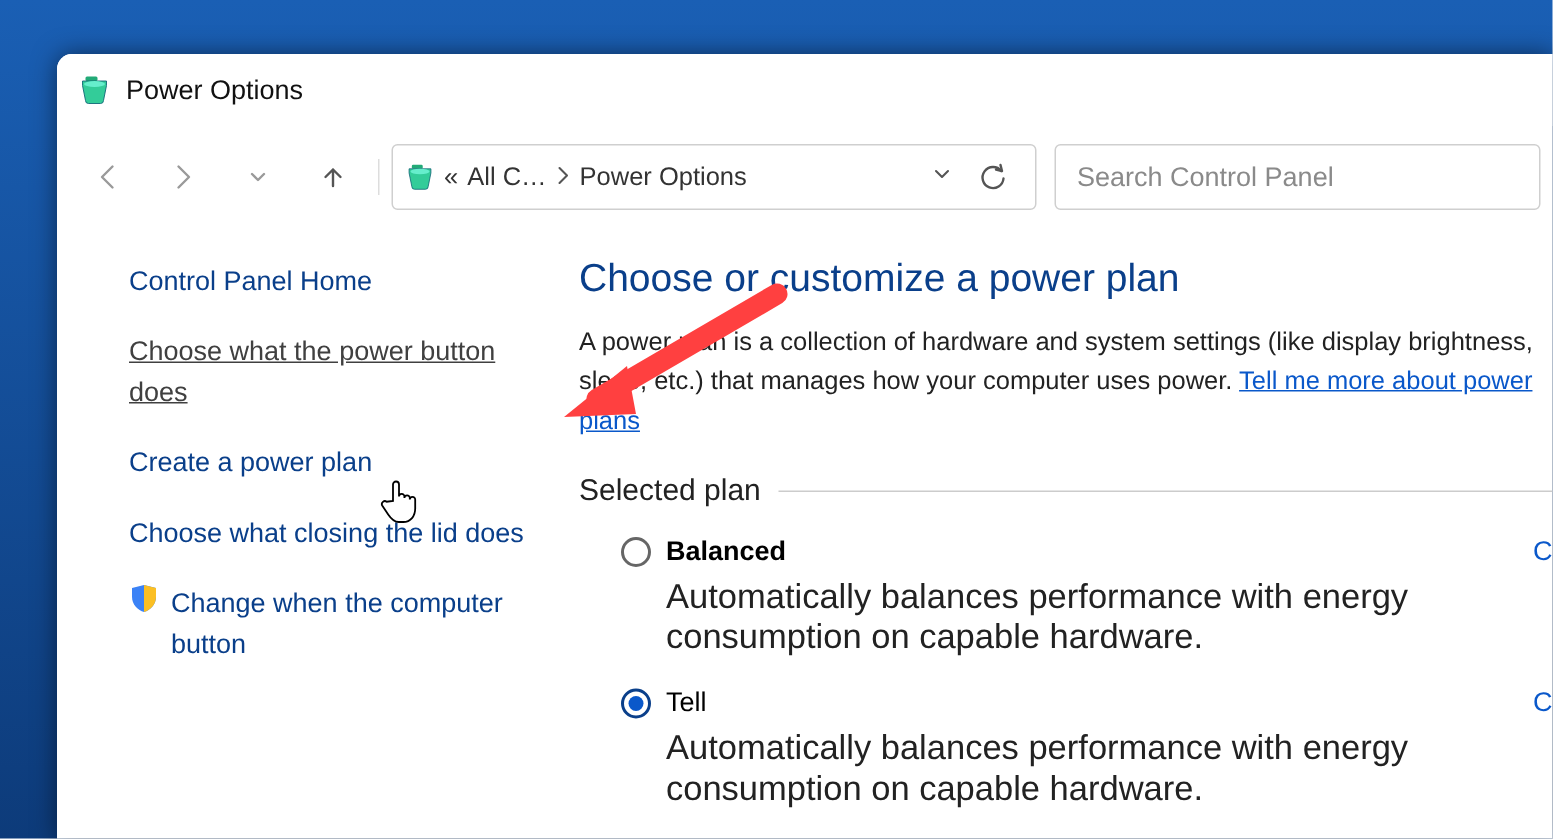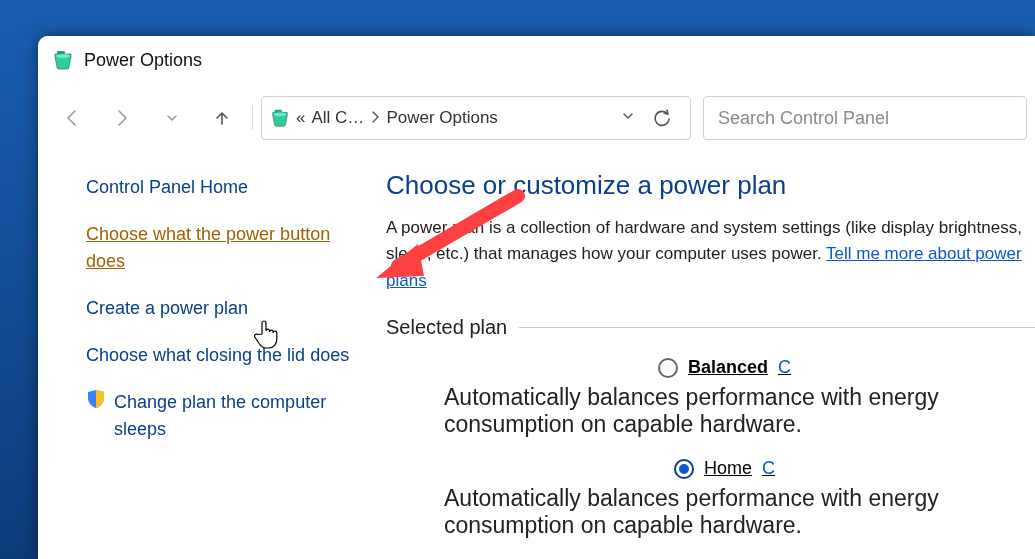--- a/index.html
+++ b/index.html
@@ -69,35 +69,35 @@
     padding: 22px 18px 0 48px;
   }
   .sidebar a, .sidebar .slink {
     display:block;
     color: #0a3f8a;
     font-size: 18px;
     margin-bottom: 20px;
     text-decoration: none;
     line-height: 1.5;
   }
-  .sidebar .active { text-decoration: underline; color: #a16207; }
+  .sidebar .active { text-decoration: underline; color: #404040; }
   .shield-row { display:flex; align-items:flex-start; gap:8px; margin-bottom:20px;}
   .shield-row .slink { margin-bottom:0; }
   .main {
     flex:1;
     padding: 18px 0 0 18px;
   }
   .main h1 { color:#0a3f8a; font-weight:400; font-size:26px; margin-bottom:14px;}
   .desc { font-size:17px; color:#222; line-height:1.55; margin-bottom:22px;}
   .desc a { color:#0a58ca; text-decoration: underline;}
   .section-label { font-size:20px; color:#222; }
   .section-line { display:flex; align-items:center; gap:12px; margin-bottom:18px;}
   .section-line hr { flex:1; border:none; border-top:1px solid #ccc; }
   .plan { margin-left: 28px; margin-bottom: 20px;}
-  .plan-row { display:flex; align-items:center; gap:10px; justify-content:center;text-decoration:underline;}
+  .plan-row { display:flex; align-items:center; gap:10px; justify-content:space-between;}
   .plan-left { display:flex; align-items:center; gap:10px;}
   .plan-name { font-size:18px; }
   .plan-name.bold { font-weight:700; }
   .plan-desc { font-size:23px; color:#222; margin-left:30px; margin-top:6px;}
   .change-link { color:#0a58ca; font-size:18px;}
   .radio {
     width:20px;height:20px;border:2px solid #0a3f8a;border-radius:50%;
     display:inline-flex;align-items:center;justify-content:center;background:#fff;
   }
   .radio.selected::after{content:"";width:10px;height:10px;border-radius:50%;background:#0a58ca;}
@@ -189,21 +189,21 @@
       <a class="slink active">Choose what the power button does</a>
       <a class="slink">Create a power plan</a>
       <a class="slink">Choose what closing the lid does</a>
       <div class="shield-row">
         <span>
           <svg width="20" height="20" viewBox="0 0 20 20">
             <path d="M10 1 L18 3 V9 C18 14 14 18 10 19 C6 18 2 14 2 9 V3 Z" fill="#3b82f6"></path>
             <path d="M10 1 L18 3 V9 C18 14 14 18 10 19 V1 Z" fill="#fbbf24"></path>
           </svg>
         </span>
-        <a class="slink">Change plan the computer sleeps</a>
+        <a class="slink">Change when the computer button</a>
       </div>
     </div>
 
     <div class="main">
       <h1>Choose or customize a power plan</h1>
       <p class="desc">
         <span>A power plan is a collection of hardware and system settings (like display brightness, sleep, etc.) that manages how your computer uses power. </span><a>Tell me more about power plans</a>
       </p>
       <div class="section-line">
         <span class="section-label">Selected plan</span>
@@ -218,21 +218,21 @@
           </div>
           <span class="change-link">C</span>
         </div>
         <div class="plan-desc">Automatically balances performance with energy consumption on capable hardware.</div>
       </div>
 
       <div class="plan">
         <div class="plan-row">
           <div class="plan-left">
             <span class="radio selected"></span>
-            <span class="plan-name">Home</span>
+            <span class="plan-name">Tell</span>
           </div>
           <span class="change-link">C</span>
         </div>
         <div class="plan-desc">Automatically balances performance with energy consumption on capable hardware.</div>
       </div>
     </div>
   </div>
 
   <div class="arrow-annot">
     <svg width="160" height="110" viewBox="0 0 160 110">

